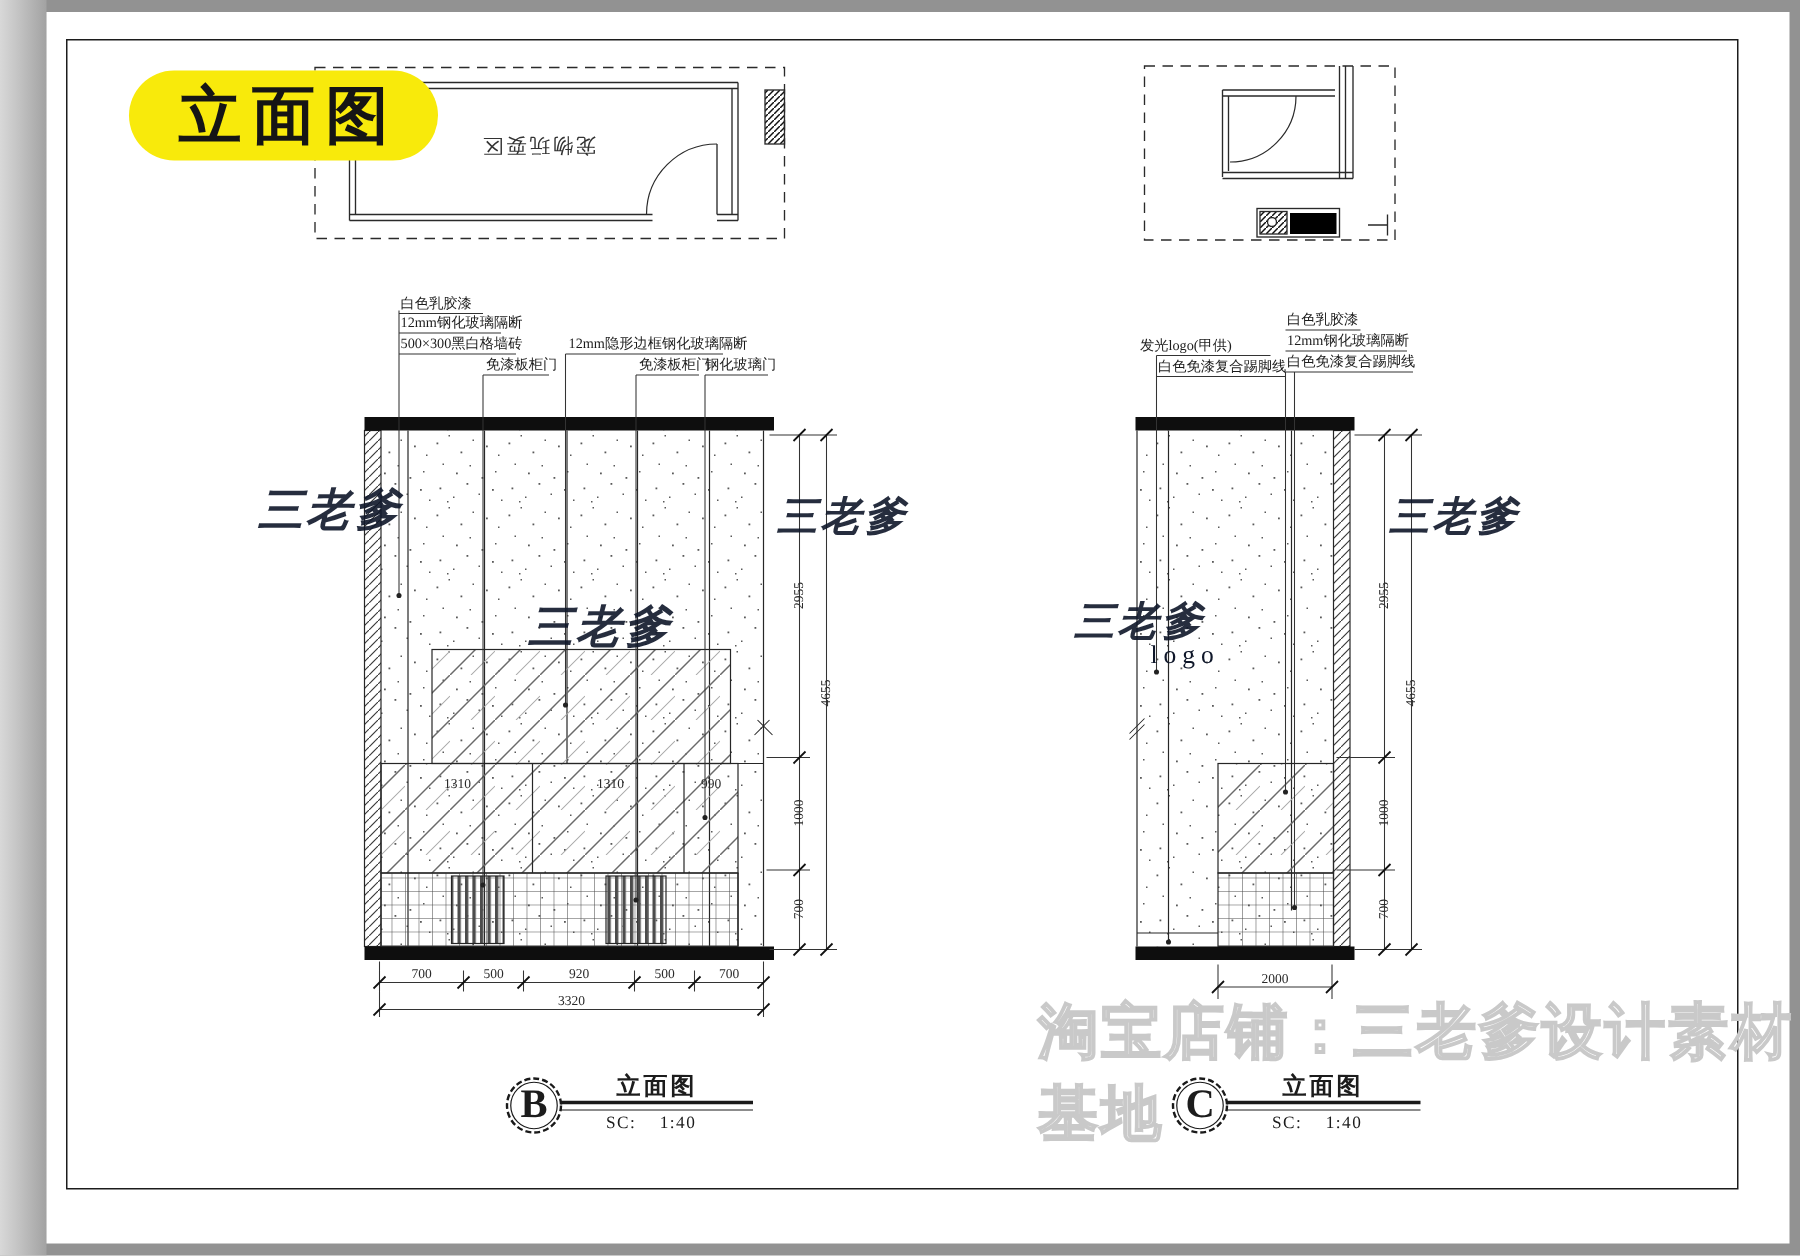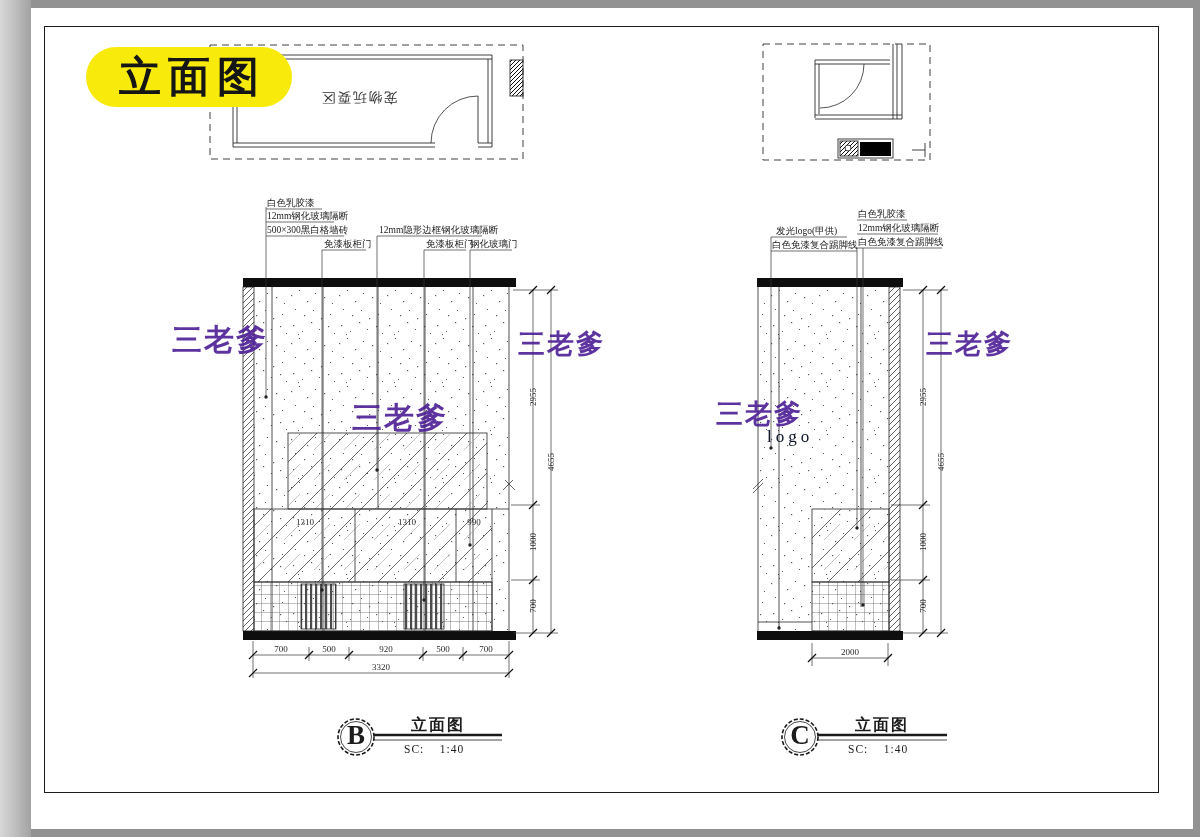--- a/index.html
+++ b/index.html
@@ -18,21 +18,21 @@
   .badge{position:absolute;left:86px;top:47px;width:206px;height:60px;background:#f8ea0b;
     border-radius:34px;display:flex;align-items:center;justify-content:center;}
   .badge span{font-family:"Liberation Sans",sans-serif;font-weight:bold;font-size:42px;
     letter-spacing:7px;color:#151515;padding-left:7px;}
   .title-letter{font-size:27px;font-weight:bold;transform:translate(-50%,-54%);}
   .title-name{font-size:16px;font-weight:bold;letter-spacing:2px;transform:translateX(-50%);}
   .title-scale{font-size:11.5px;white-space:pre;letter-spacing:1px;}
   .room-label{font-size:13.5px;letter-spacing:2px;color:#333;transform:rotate(180deg);}
   .logo-text{font-size:17px;letter-spacing:4px;color:#0f172a;}
   .wm{position:absolute;font-family:"Liberation Sans",sans-serif;font-weight:bold;
-    color:#4c1d95;opacity:.9;letter-spacing:2px;}
+    color:#0f172a;opacity:.9;letter-spacing:2px;font-style:italic;}
   .wm-bottom{position:absolute;left:692px;top:660px;font-family:"Liberation Sans",sans-serif;
     font-weight:bold;font-size:40px;letter-spacing:2px;color:rgba(255,255,255,0.45);
     -webkit-text-stroke:1.3px #c9c9c9;}
 </style>
 </head>
 <body>
 
 <div id="stage">
   <div id="left-chrome"></div>
   <div id="page"></div>
@@ -205,20 +205,21 @@
       <path d="M818,735 H947" stroke-width="2.4"></path>
       <path d="M818,740 H947" stroke-width="0.8"></path>
     </g>
   </svg>
 
   <span class="wm" style="left:172px;top:320px;font-size:30px;">三老爹</span>
   <span class="wm" style="left:352px;top:398px;font-size:30px;">三老爹</span>
   <span class="wm" style="left:518px;top:326px;font-size:27px;">三老爹</span>
   <span class="wm" style="left:716px;top:396px;font-size:27px;">三老爹</span>
   <span class="wm" style="left:926px;top:326px;font-size:27px;">三老爹</span>
+  <div class="wm-bottom">淘宝店铺：三老爹设计素材基地</div>
 
   <div class="badge">
     <span>立面图</span>
   </div>
 
   <span class="txt room-label" style="left:320px;top:90px;">宠物玩耍区</span>
 
   <span class="txt lbl" style="left:267px;top:199px;">白色乳胶漆</span>
   <span class="txt lbl" style="left:267px;top:212px;">12mm钢化玻璃隔断</span>
   <span class="txt lbl" style="left:267px;top:226px;">500×300黑白格墙砖</span>
@@ -240,21 +241,21 @@
   <span class="txt dim ctr" style="left:381px;top:663px;">3320</span>
 
   <span class="txt dim ctr" style="left:305px;top:518px;">1310</span>
   <span class="txt dim ctr" style="left:407px;top:518px;">1310</span>
   <span class="txt dim ctr" style="left:474px;top:518px;">990</span>
 
   <span class="txt title-letter" style="left:356px;top:737px;">B</span>
   <span class="txt title-name" style="left:438px;top:717px;">立面图</span>
   <span class="txt title-scale" style="left:404px;top:744px;">SC:    1:40</span>
 
-  <span class="txt lbl" style="left:776px;top:227px;text-align:right;">发光logo(甲供)</span>
+  <span class="txt lbl" style="left:760px;top:227px;text-align:right;">发光logo(甲供)</span>
   <span class="txt lbl" style="left:772px;top:241px;">白色免漆复合踢脚线</span>
   <span class="txt lbl" style="left:858px;top:210px;">白色乳胶漆</span>
   <span class="txt lbl" style="left:858px;top:224px;">12mm钢化玻璃隔断</span>
   <span class="txt lbl" style="left:858px;top:238px;">白色免漆复合踢脚线</span>
 
   <span class="txt logo-text" style="left:767px;top:428px;">logo</span>
 
   <span class="txt dim vdim" style="left:923px;top:397px;">2955</span>
   <span class="txt dim vdim" style="left:923px;top:542px;">1000</span>
   <span class="txt dim vdim" style="left:923px;top:606px;">700</span>

